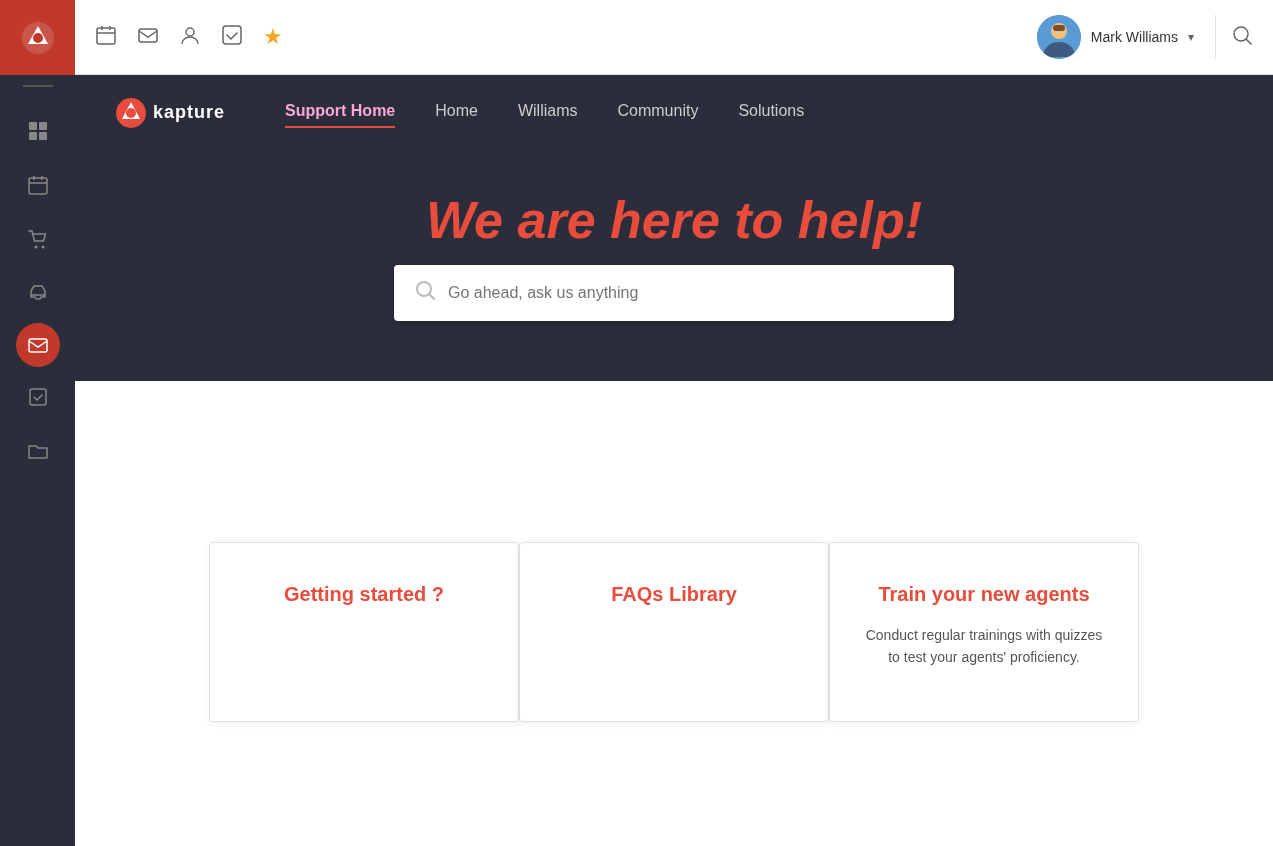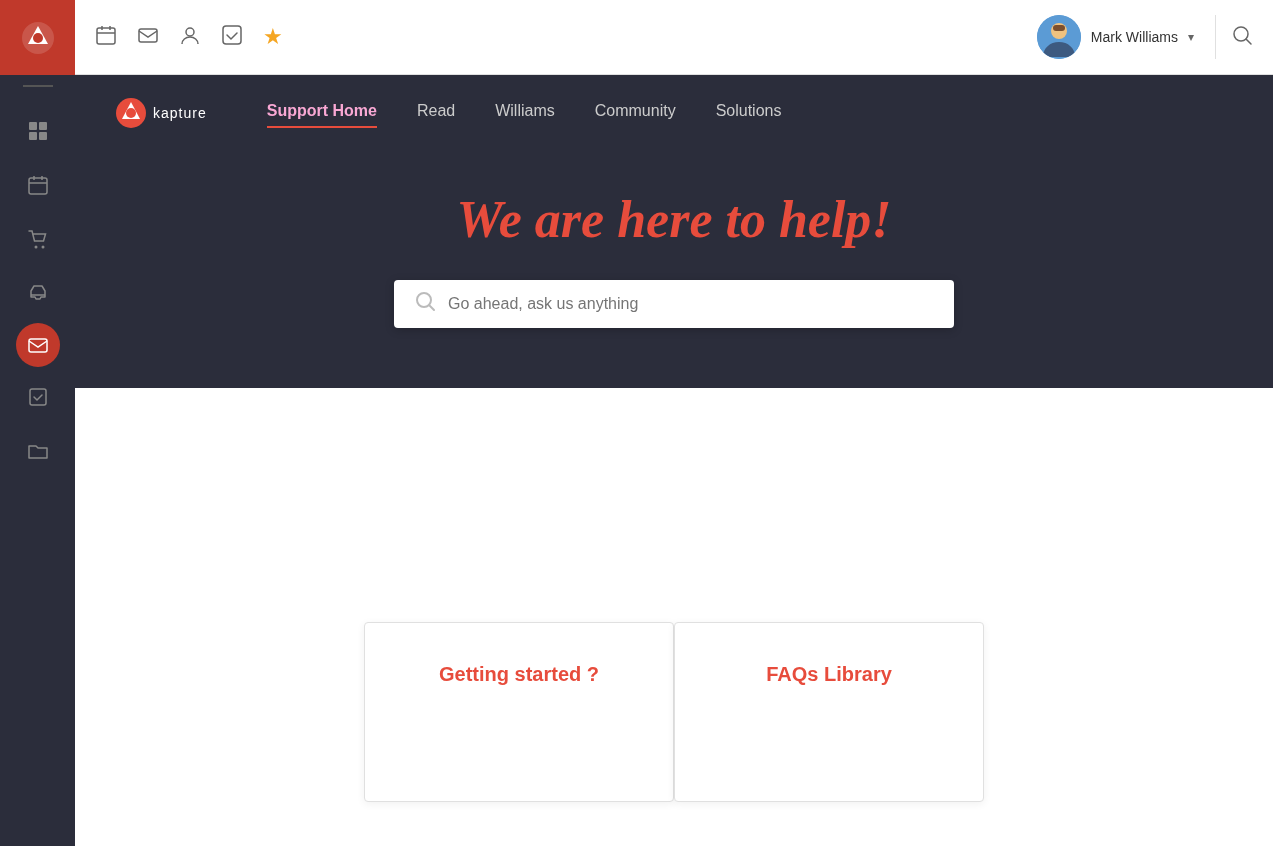--- a/index.html
+++ b/index.html
@@ -171,35 +171,34 @@
       height: 2px;
       background: #e74c3c;
     }
 
     
     .hero-title {
       font-size: 52px;
       font-weight: 800;
       color: #e74c3c;
       margin-top: 40px;
-      margin-bottom: 31px;
+      margin-bottom: 15px;
       text-align: center;
       font-style: italic;
-      font-family: Liberation Serif, serif;
     }
 
     
     .search-bar {
       width: 560px;
       background: #fff;
       border-radius: 4px;
       display: flex;
       align-items: center;
       padding: 0 20px;
-      height: 48px;
+      height: 56px;
       box-shadow: 0 2px 10px rgba(0,0,0,0.2);
     }
     .search-bar-icon {
       color: #999;
       font-size: 22px;
       margin-right: 12px;
     }
     .search-input {
       border: none;
       outline: none;
@@ -208,21 +207,21 @@
       flex: 1;
       background: transparent;
     }
 
     
     .cards-section {
       background: #fff;
       flex: 1;
       display: flex;
       justify-content: center;
-      align-items: flex-end;
+      align-items: center;
       padding: 80px 40px 44px 40px;
     }
 
     .card {
       width: 310px;
       min-height: 180px;
       background: #fff;
       border: 1px solid #e0e0e0;
       border-radius: 4px;
       display: flex;
@@ -245,22 +244,22 @@
     }
 
     
     .kapture-logo {
       display: flex;
       align-items: center;
       gap: 6px;
     }
     .kapture-logo-text {
       color: #fff;
-      font-size: 14px;
-      font-weight: 400;
+      font-size: 18px;
+      font-weight: 700;
       letter-spacing: 1px;
     }
   </style>
 </head>
 <body>
 
 <div class="sidebar">
   <div class="sidebar-logo">
     <svg viewBox="0 0 36 36" fill="none" xmlns="http://www.w3.org/2000/svg">
       <circle cx="18" cy="18" r="16" fill="white" opacity="0.15"></circle>
@@ -389,21 +388,21 @@
         <div class="nav-logo kapture-logo">
           <svg width="32" height="32" viewBox="0 0 32 32" fill="none">
             <circle cx="16" cy="16" r="15" fill="#e74c3c"></circle>
             <path d="M16 5 L25 22 L7 22 Z" fill="white"></path>
             <circle cx="16" cy="16" r="5" fill="#e74c3c"></circle>
           </svg>
           <span class="kapture-logo-text">kapture</span>
         </div>
         <nav class="nav-links">
           <a class="nav-link active">Support Home</a>
-          <a class="nav-link">Read</a>
+          <a class="nav-link">Home</a>
           <a class="nav-link">Williams</a>
           <a class="nav-link">Community</a>
           <a class="nav-link">Solutions</a>
         </nav>
       </div>
 
       <h1 class="hero-title">We are here to help!</h1>
 
       <div class="search-bar">
         <span class="search-bar-icon">
@@ -419,17 +418,21 @@
     <div class="cards-section">
 
       <div class="card">
         <div class="card-title">Getting started ?</div>
       </div>
 
       <div class="card">
         <div class="card-title">FAQs Library</div>
       </div>
 
+      <div class="card">
+        <div class="card-title">Train your new agents</div>
+        <div class="card-text">Conduct regular trainings with quizzes to test your agents' proficiency.</div>
+      </div>
 
     </div>
 
   </div>
 </div>
 
 </body></html>

